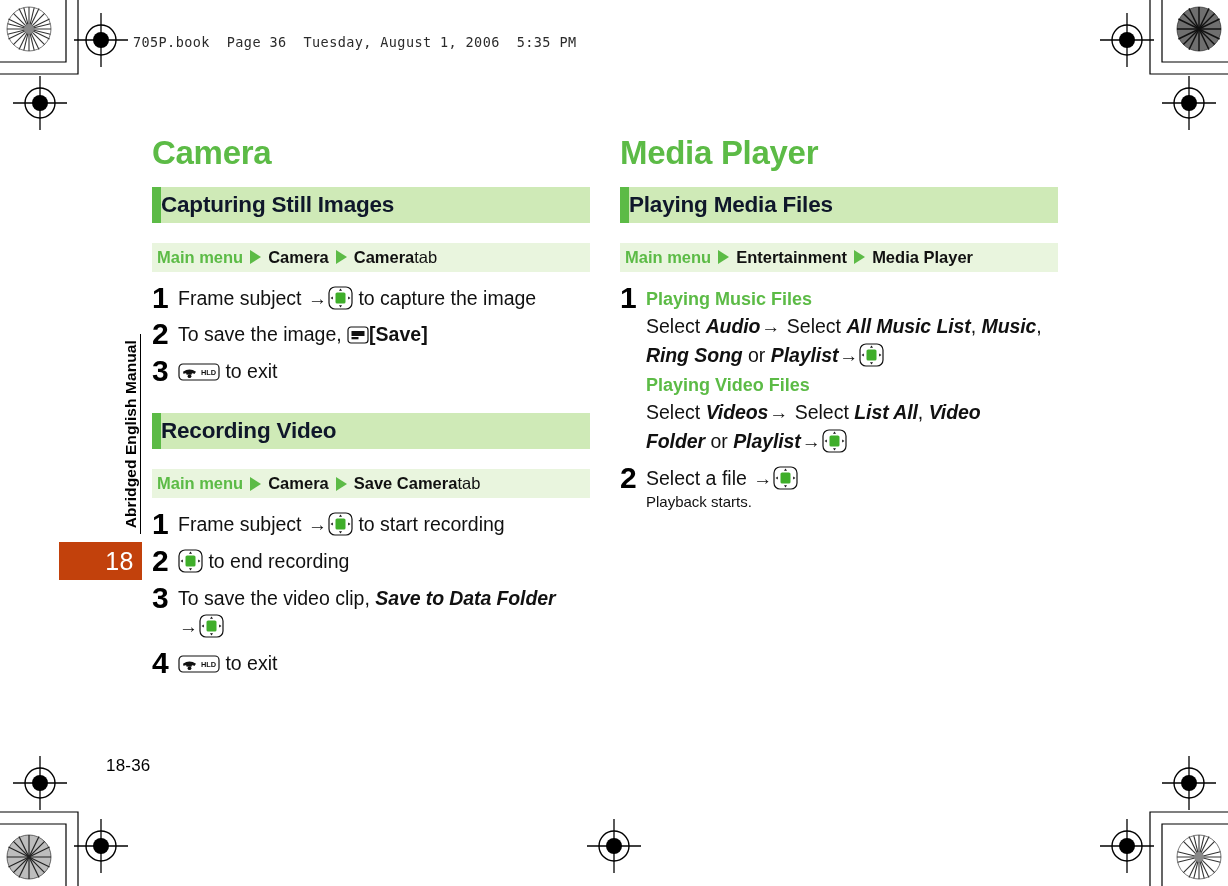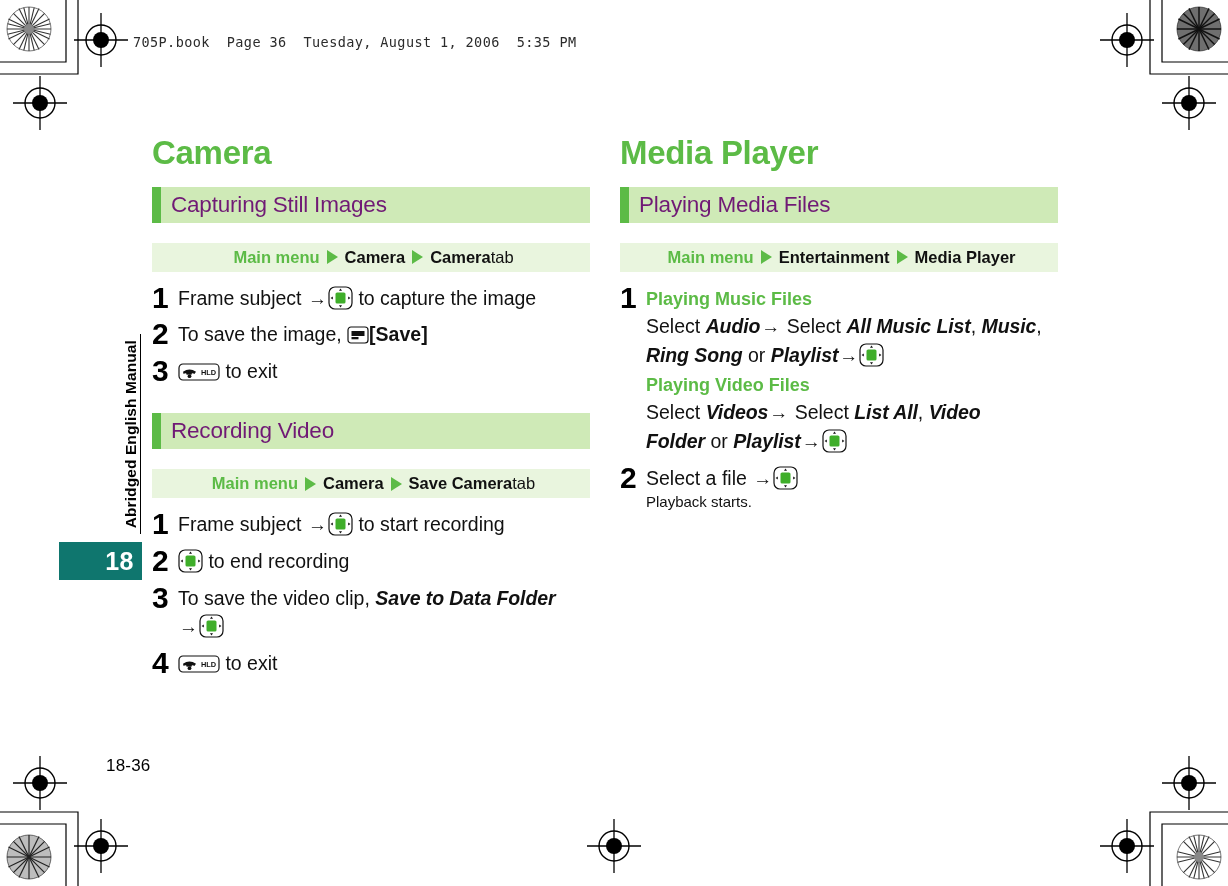--- a/index.html
+++ b/index.html
@@ -57,24 +57,24 @@
     width: 1px;
     height: 200px;
     background: #000;
   }
   .chapter-badge {
     position: absolute;
     left: 3px;
     bottom: 0px;
     width: 83px;
     height: 38px;
-    background: #0f766e;
+    background: #c2410c;
     color: #fff;
     font-size: 25px;
-    font-weight: bold;
+    font-weight: normal;
     display: flex;
     align-items: center;
     justify-content: flex-end;
     padding-right: 8px;
     box-sizing: border-box;
     letter-spacing: 0.5px;
     margin-top: 20px;
   }
 
   
@@ -116,40 +116,38 @@
   }
   .section-band .bar {
     width: 9px;
     background: #5cbb46;
     flex: 0 0 9px;
   }
   .section-band .txt {
     flex: 1;
     display: flex;
     align-items: center;
-    padding-left: 10px;
     font-size: 22.5px;
-    font-weight: normal;
-    color: #701a75;
+    font-weight: bold;
+    color: #0f172a;
     letter-spacing: -0.2px;
   }
 
   
   .menu-path {
     background: #e9f5de;
     height: 29px;
     display: flex;
     align-items: center;
     padding-left: 5px;
     font-size: 16.5px;
     font-weight: bold;
     color: #111;
     margin-bottom: 10px;
     white-space: nowrap;
-    justify-content: center;
   }
   .menu-path .mm { color: #5cbb46; }
   .menu-path .reg { font-weight: normal; }
   .tri {
     display: inline-block;
     width: 0; height: 0;
     border-left: 11px solid #5cbb46;
     border-top: 7px solid transparent;
     border-bottom: 7px solid transparent;
     margin: 0 7px;

